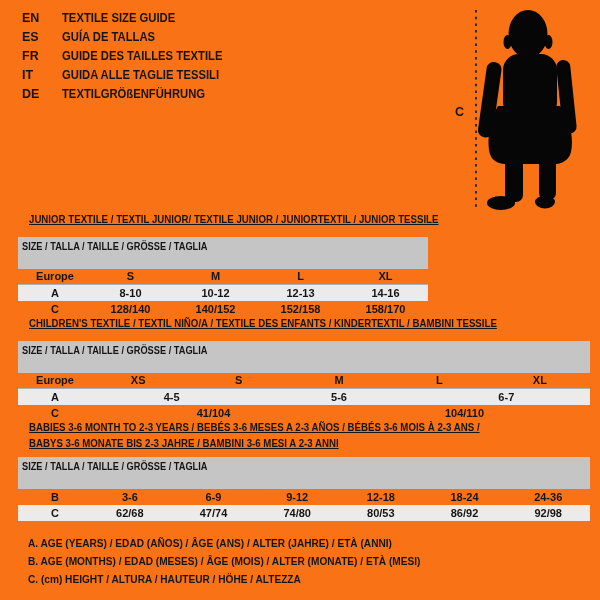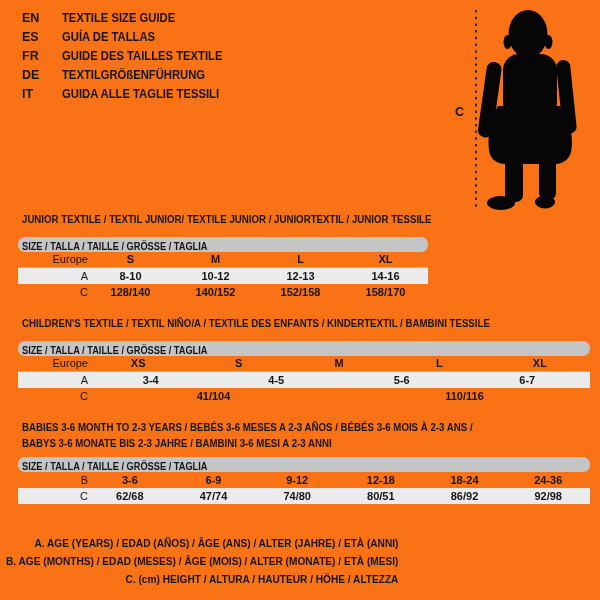--- a/index.html
+++ b/index.html
@@ -22,51 +22,51 @@
 
   
   .figure-svg { position: absolute; left: 443px; top: 0; }
   .height-label { position: absolute; left: 455px; top: 105px; font-size: 12.5px; font-weight: 700; }
 
   
   .size-section { position: absolute; left: 0; width: 600px; }
   #sec0 { top: 211px; }
   #sec1 { top: 315px; }
   #sec2 { top: 419px; }
-  .section-title { position: absolute; left: 22px; top: 0; }
+  .section-title { position: absolute; left: 29px; top: 0; text-decoration: underline; }
   .title-line {
     font-size: 11px; font-weight: 700; line-height: 16px; white-space: nowrap;
     transform: scaleX(0.88); transform-origin: 0 50%;
   }
   .tbl { position: absolute; left: 18px; }
   #sec0 .tbl { top: 26px; width: 410px; }
   #sec1 .tbl { top: 26px; width: 572px; }
   #sec2 .tbl { top: 38px; width: 572px; }
 
   .size-bar {
-    height: 15px; line-height: 15px;
+    height: 32px; line-height: 15px;
     background: var(--header-bg, #c5c5c5);
     padding-left: 4px;
-    white-space: nowrap; overflow: hidden; border-radius: 7px;
+    white-space: nowrap; overflow: hidden;
   }
   .size-bar-text {
     display: inline-block; font-size: 10.5px; font-weight: 700;
     transform: scaleX(0.88); transform-origin: 0 50%;
   }
   .trow { display: flex; height: 16px; line-height: 16px; align-items: stretch; }
   .trow.subheader { border-bottom: 1px solid var(--rule, #b0b0b0); height: 15px; line-height: 15px; }
   .trow.striped { background: var(--stripe-bg, #ebebeb); }
   .tlabel {
     width: 70px; padding-left: 4px; box-sizing: border-box;
-    font-size: 11px; font-weight: 400; text-align: right; white-space: nowrap;
+    font-size: 11px; font-weight: 700; text-align: center; white-space: nowrap;
   }
   .tcell { flex: 1; font-size: 11px; font-weight: 700; text-align: center; white-space: nowrap; }
 
   
-  .footnotes { position: absolute; left: 6px; top: 534px; text-align: right; }
+  .footnotes { position: absolute; left: 28px; top: 534px; }
   .footnote {
     font-size: 11.5px; font-weight: 700; line-height: 18px; white-space: nowrap;
     transform: scaleX(0.88); transform-origin: 0 50%;
   }
 </style>
 </head>
 <body>
 
 <div id="page">
 
@@ -80,27 +80,27 @@
     <span class="lang-code">ES</span>
     <span class="lang-label">GUÍA DE TALLAS</span>
   </div>
 
   <div class="lang-row">
     <span class="lang-code">FR</span>
     <span class="lang-label">GUIDE DES TAILLES TEXTILE</span>
   </div>
 
   <div class="lang-row">
+    <span class="lang-code">IT</span>
+    <span class="lang-label">GUIDA ALLE TAGLIE TESSILI</span>
+  </div>
+
+  <div class="lang-row">
     <span class="lang-code">DE</span>
     <span class="lang-label">TEXTILGRÖßENFÜHRUNG</span>
-  </div>
-
-  <div class="lang-row">
-    <span class="lang-code">IT</span>
-    <span class="lang-label">GUIDA ALLE TAGLIE TESSILI</span>
   </div>
 </div>
 
   <svg class="figure-svg" width="140" height="218" viewBox="443 0 140 218" xmlns="http://www.w3.org/2000/svg">
     <line x1="476" y1="10" x2="476" y2="211" stroke="#2b2b2b" stroke-width="2" stroke-dasharray="2.5 4.2"></line>
     <g fill="#060606">
       <ellipse cx="528" cy="34" rx="19.5" ry="24"></ellipse>
       <ellipse cx="507.5" cy="42" rx="4" ry="7"></ellipse>
       <ellipse cx="548.5" cy="42" rx="4" ry="7"></ellipse>
       <rect x="503" y="54" width="54" height="64" rx="16"></rect>
@@ -158,29 +158,28 @@
     <div class="trow subheader">
           <span class="tlabel">Europe</span>
           <span class="tcell">XS</span>
           <span class="tcell">S</span>
           <span class="tcell">M</span>
           <span class="tcell">L</span>
           <span class="tcell">XL</span>
         </div>
         <div class="trow striped">
           <span class="tlabel">A</span>
-          <span class="tcell">3-4</span>
           <span class="tcell">4-5</span>
           <span class="tcell">5-6</span>
           <span class="tcell">6-7</span>
         </div>
         <div class="trow plain">
           <span class="tlabel">C</span>
           <span class="tcell">41/104</span>
-          <span class="tcell">110/116</span>
+          <span class="tcell">104/110</span>
         </div>
       </div>
   </div>
 
   <div id="sec2" class="size-section">
     <div class="section-title">
       <div class="title-line">BABIES 3-6 MONTH TO 2-3 YEARS / BEBÉS 3-6 MESES A 2-3 AÑOS / BÉBÉS 3-6 MOIS À 2-3 ANS /</div>
       <div class="title-line">BABYS 3-6 MONATE BIS 2-3 JAHRE / BAMBINI 3-6 MESI A 2-3 ANNI</div>
     </div>
     <div class="tbl">
@@ -194,21 +193,21 @@
           <span class="tcell">9-12</span>
           <span class="tcell">12-18</span>
           <span class="tcell">18-24</span>
           <span class="tcell">24-36</span>
         </div>
         <div class="trow striped">
           <span class="tlabel">C</span>
           <span class="tcell">62/68</span>
           <span class="tcell">47/74</span>
           <span class="tcell">74/80</span>
-          <span class="tcell">80/51</span>
+          <span class="tcell">80/53</span>
           <span class="tcell">86/92</span>
           <span class="tcell">92/98</span>
         </div>
       </div>
   </div>
 
   <div class="footnotes">
       <div class="footnote">A. AGE (YEARS) / EDAD (AÑOS) / ÂGE (ANS) / ALTER (JAHRE) / ETÀ (ANNI)</div>
       <div class="footnote">B. AGE (MONTHS) / EDAD (MESES) / ÂGE (MOIS) / ALTER (MONATE) / ETÀ (MESI)</div>
       <div class="footnote">C. (cm) HEIGHT / ALTURA / HAUTEUR / HÖHE / ALTEZZA</div>

